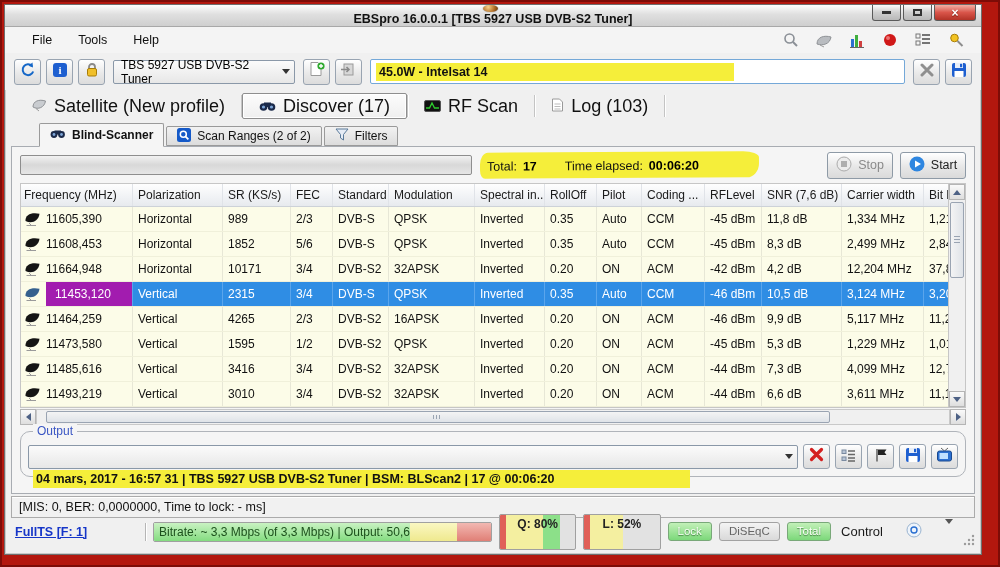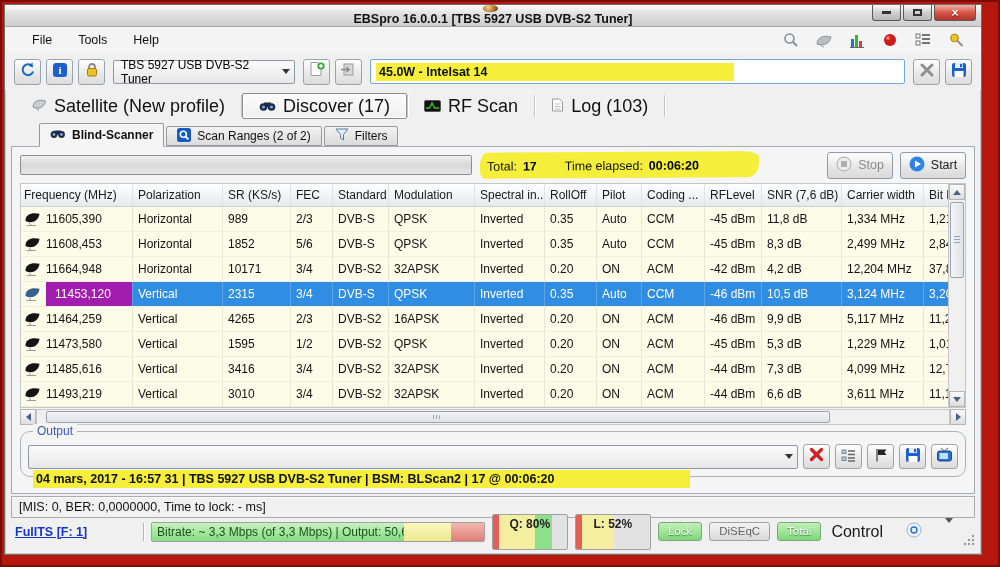--- a/index.html
+++ b/index.html
@@ -122,21 +122,21 @@
   .seg-r { background:linear-gradient(#f2b8b2,#e07f76); }
   .meter { width:90px; height:36px; border:1px solid #a0a0a0; border-radius:2px; position:relative; background:#e2e2e2; overflow:hidden; }
   .meter .fill { position:absolute; left:0; top:0; bottom:0; }
   .q-fill { background:linear-gradient(90deg,#e06058 0 6px,#f4efa0 6px 72%,#8ce089 72% 100%); }
   .l-fill { background:linear-gradient(90deg,#e06058 0 6px,#f4efa0 6px 100%); }
   .meter .mtext { position:absolute; inset:0; text-align:center; font-size:12px; font-weight:700; color:#222; line-height:18px; }
   .chipbtn { height:19px; padding:0 9px; border-radius:3px; font-size:11.5px; line-height:17px; }
   .chip-green { border:1px solid #79a879; background:linear-gradient(#c2f0b8,#7cd87a); color:#2a6a2a; }
   .chip-gray  { border:1px solid #a2a2a2; background:linear-gradient(#f4f4f4,#d9d9d9); color:#666; }
   .chip-green.light { color:#fbfff8; text-shadow:0 1px 1px #3a7a3a; }
-  .control { display:flex; align-items:center; gap:23px; font-size:16px; color:#1a1a1a; margin-left:3px; }
+  .control { display:flex; align-items:center; gap:23px; font-size:13px; color:#1a1a1a; margin-left:3px; }
   .grip { margin-left:auto; width:13px; height:13px; align-self:flex-end; }
 </style>
 </head>
 <body>
 
 <div class="app">
 
   <div class="titlebar">
     <div class="app-icon"></div>
     <div class="title-text">EBSpro 16.0.0.1 [TBS 5927 USB DVB-S2 Tuner]</div>

